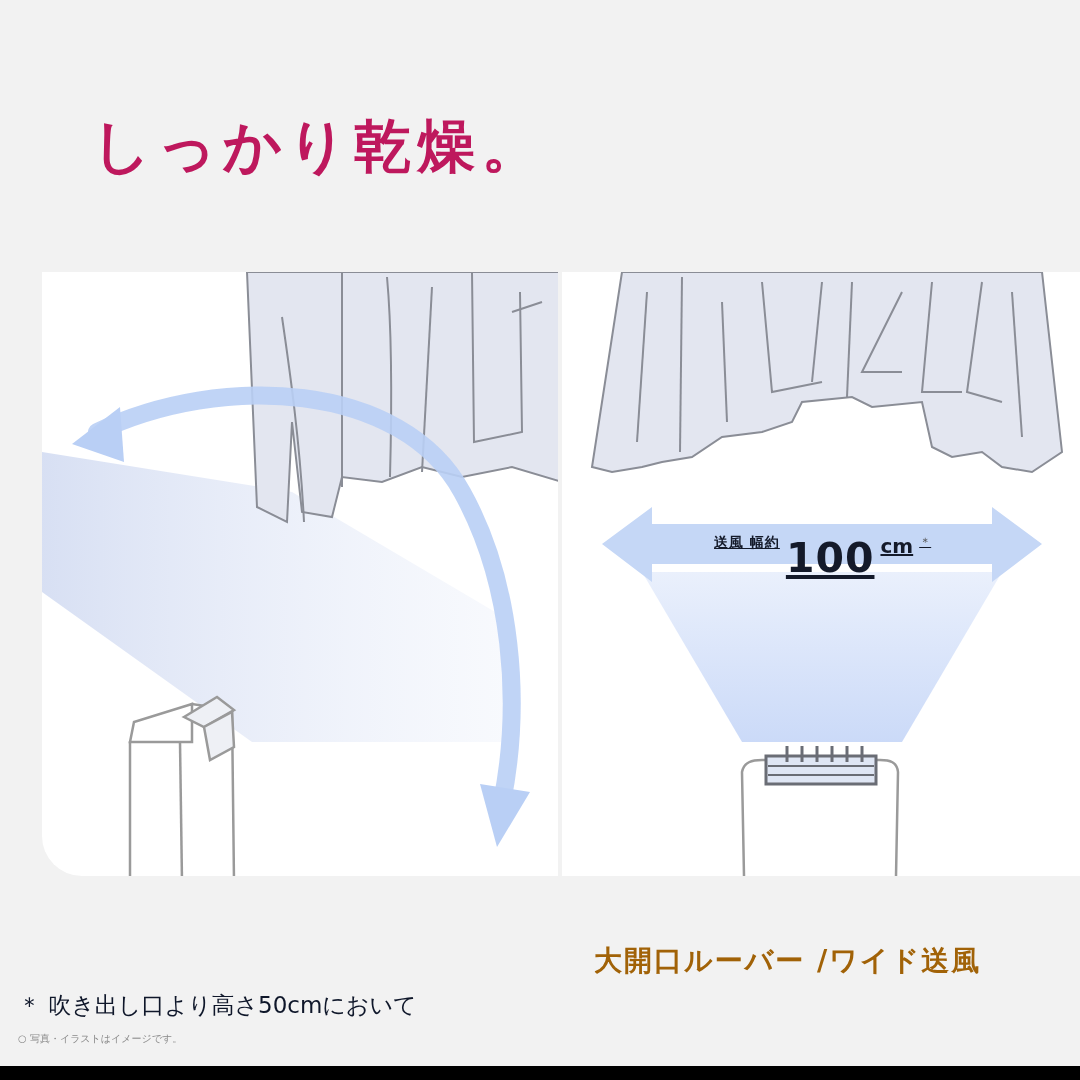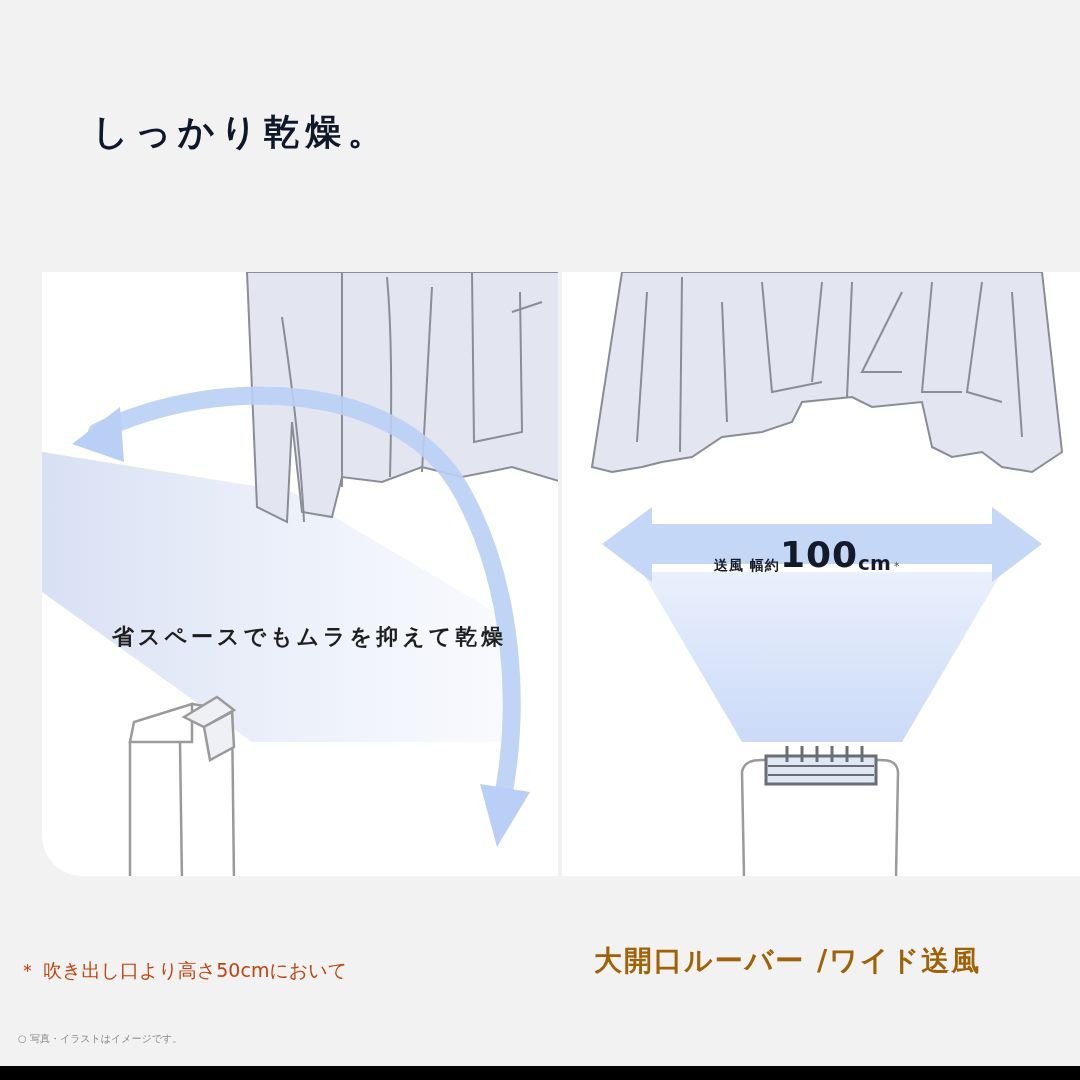--- a/index.html
+++ b/index.html
@@ -5,54 +5,55 @@
     * { margin: 0; padding: 0; box-sizing: border-box; }
     html, body { width: 1080px; height: 1080px; overflow: hidden; }
     body {
       background: #f2f2f2;
       font-family: "DejaVu Sans", "Liberation Sans", sans-serif;
       position: relative;
       color: #1a1a1a;
     }
     .headline {
       position: absolute; left: 92px; top: 108px;
-      font-size: 36px; font-weight: bold; letter-spacing: 6px;
-      color: #0f172a;
+      font-size: 58px; font-weight: bold; letter-spacing: 6px;
+      color: #be185d;
     }
     .panel {
       position: absolute; top: 272px; height: 604px; background: #ffffff;
       overflow: hidden;
     }
     .panel-left { left: 42px; width: 516px; border-radius: 0 0 0 40px; }
     .panel-right { left: 562px; width: 518px; }
     .panel svg { position: absolute; left: 0; top: 0; }
     .panel-caption {
       position: absolute; font-size: 22px; font-weight: bold;
       letter-spacing: 4px; color: #1e1e1e; white-space: nowrap;
     }
     .caption-left { left: 70px; top: 350px; }
     .caption-right { left: 98px; top: 350px; }
     .width-label {
       position: absolute; left: 152px; top: 262px;
-      display: flex; align-items: flex-end; color: #141a2a;
+      display: flex; align-items: flex-start; gap: 6px; color: #141a2a;
       white-space: nowrap;
+      text-decoration: underline;
     }
     .width-label .small { font-size: 14px; font-weight: bold; letter-spacing: 1px; }
-    .width-label .big { font-size: 36px; font-weight: bold; letter-spacing: 1px; }
+    .width-label .big { font-size: 41px; font-weight: bold; letter-spacing: 1px; }
     .width-label .unit { font-size: 20px; font-weight: bold; }
     .width-label .mark { font-size: 12px; color: #555; }
     .feature-title {
       position: absolute; left: 566px; top: 942px;
       font-size: 28px; font-weight: bold; letter-spacing: 2px; color: #a16207;
       white-space: nowrap;
       margin-left: 28px;
     }
     .footnote-1 {
-      position: absolute; left: 18px; top: 958px;
-      font-size: 19px; color: #c2410c; white-space: nowrap;
+      position: absolute; left: 18px; top: 990px;
+      font-size: 23px; color: #0f172a; white-space: nowrap;
     }
     .footnote-2 {
       position: absolute; left: 18px; top: 1032px;
       font-size: 10px; color: #8a8a8a; white-space: nowrap;
     }
     .bottom-bar {
       position: absolute; left: 0; top: 1066px; width: 1080px; height: 14px;
       background: #000000;
     }
   </style>
@@ -89,21 +90,20 @@
     </g>
 
     <g fill="#ffffff" stroke="#9a9a9a" stroke-width="2.5">
       <path d="M88,470 L150,432 L190,438 L192,610 L88,610 Z"></path>
       <path d="M88,470 L92,450 L150,432 L150,470 Z"></path>
       <path d="M142,445 L175,425 L192,438 L162,455 Z" fill="#eef0f5"></path>
       <path d="M162,455 L190,440 L192,475 L168,488 Z" fill="#eef0f5"></path>
       <line x1="138" y1="470" x2="140" y2="610"></line>
     </g>
   </svg>
-  <div class="panel-caption caption-left">省スペースでもムラを抑えて乾燥</div>
 </div>
 
 <div class="panel panel-right">
   <svg width="518" height="604" viewBox="0 0 518 604">
     <defs>
       <linearGradient id="beamR" x1="0" y1="0" x2="0" y2="1">
         <stop offset="0" stop-color="#eaf0fc"></stop>
         <stop offset="1" stop-color="#cbdaf8"></stop>
       </linearGradient>
     </defs>

